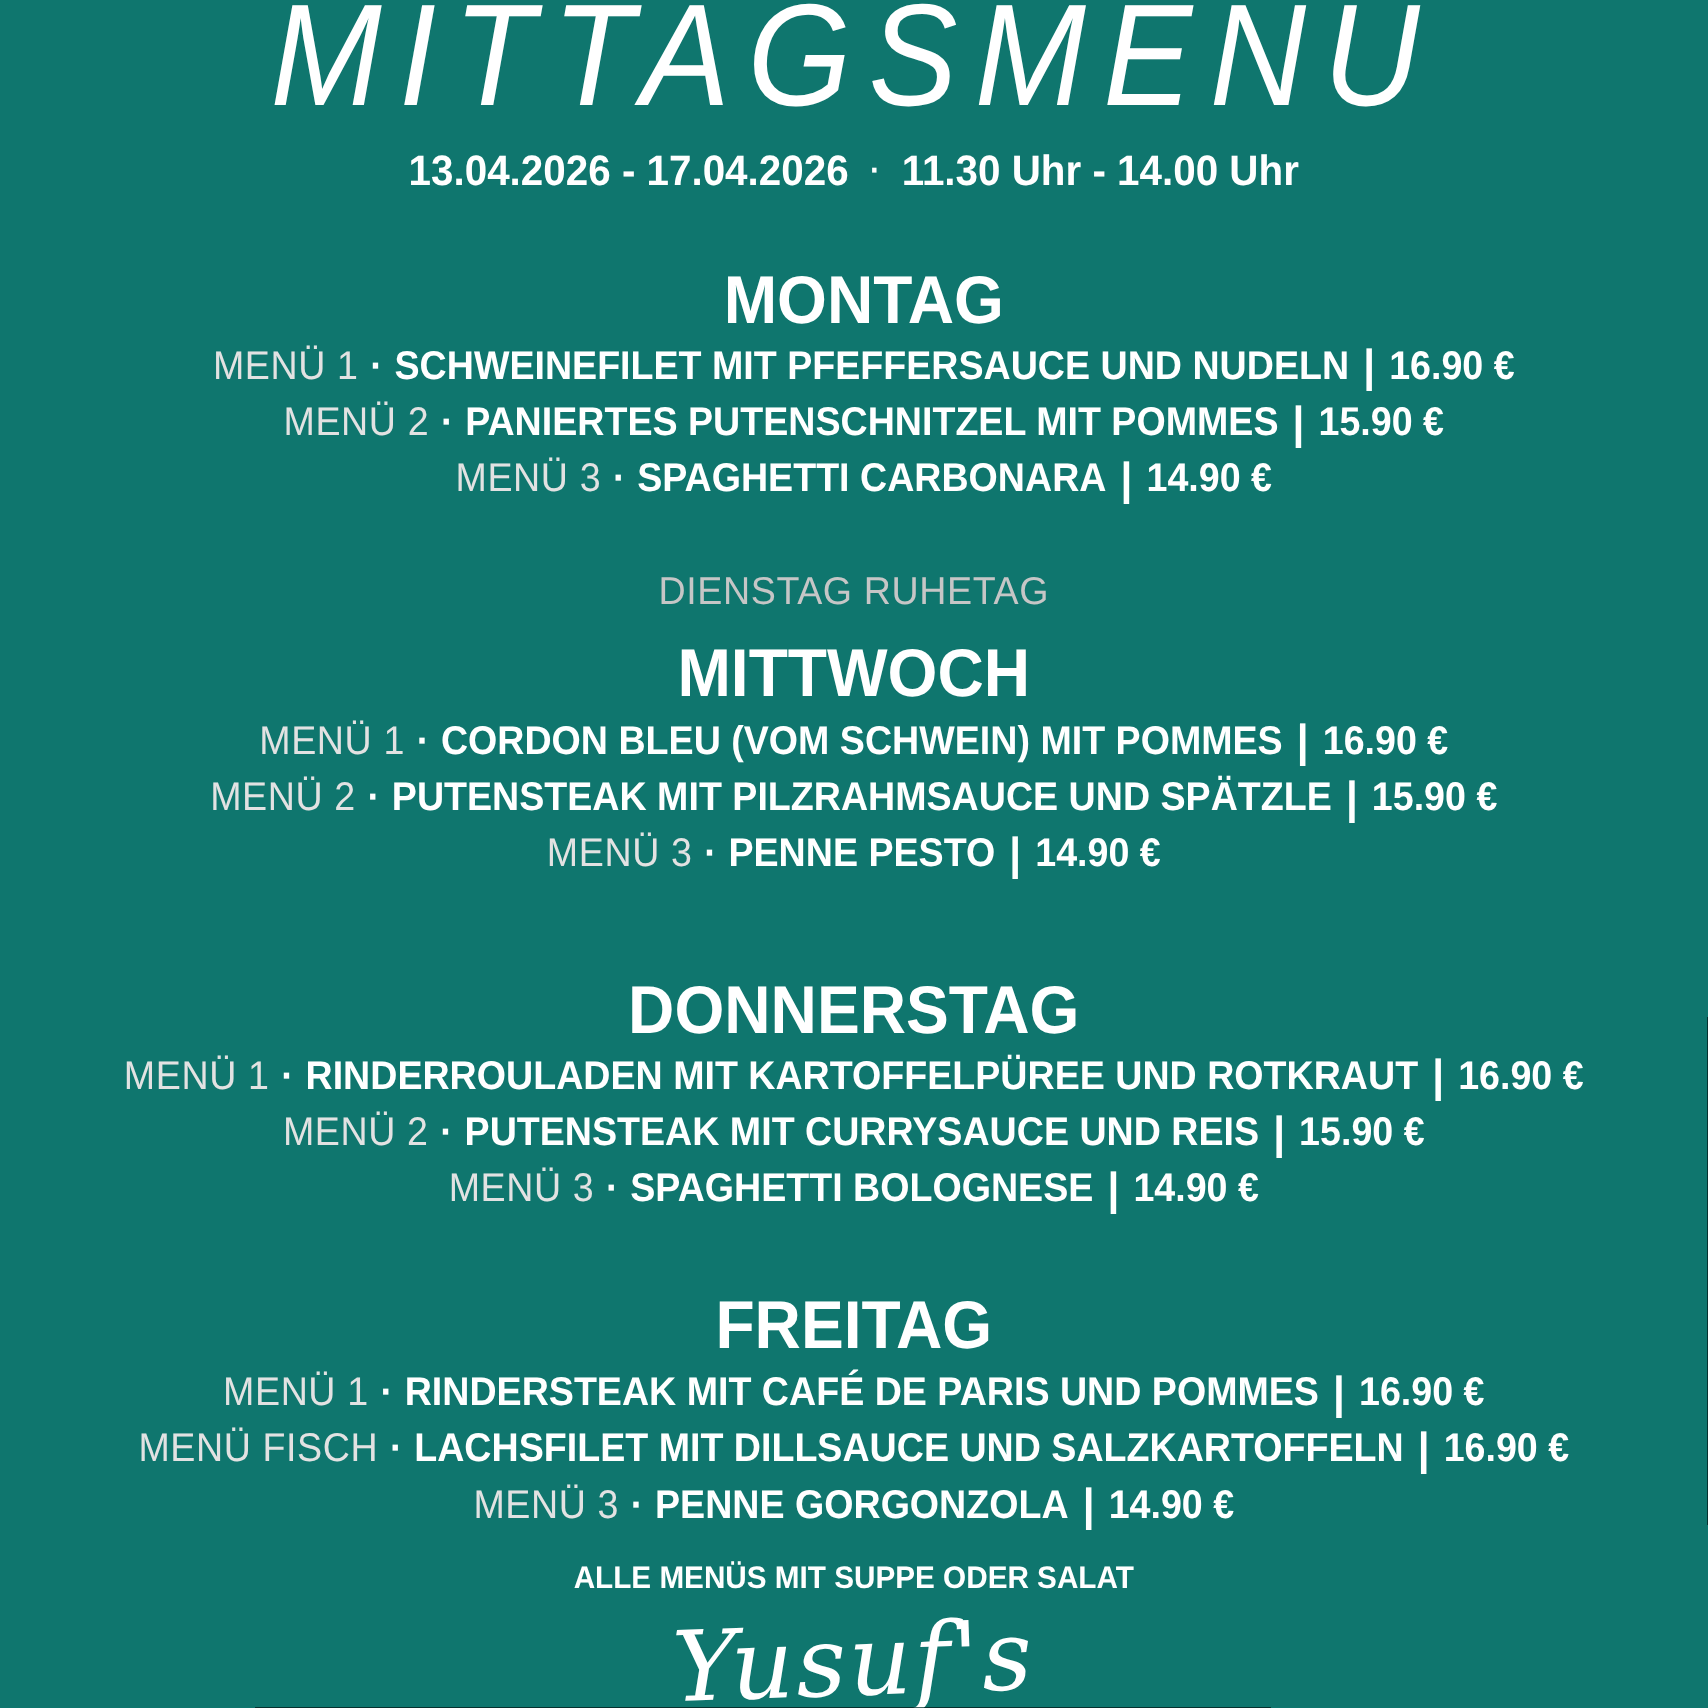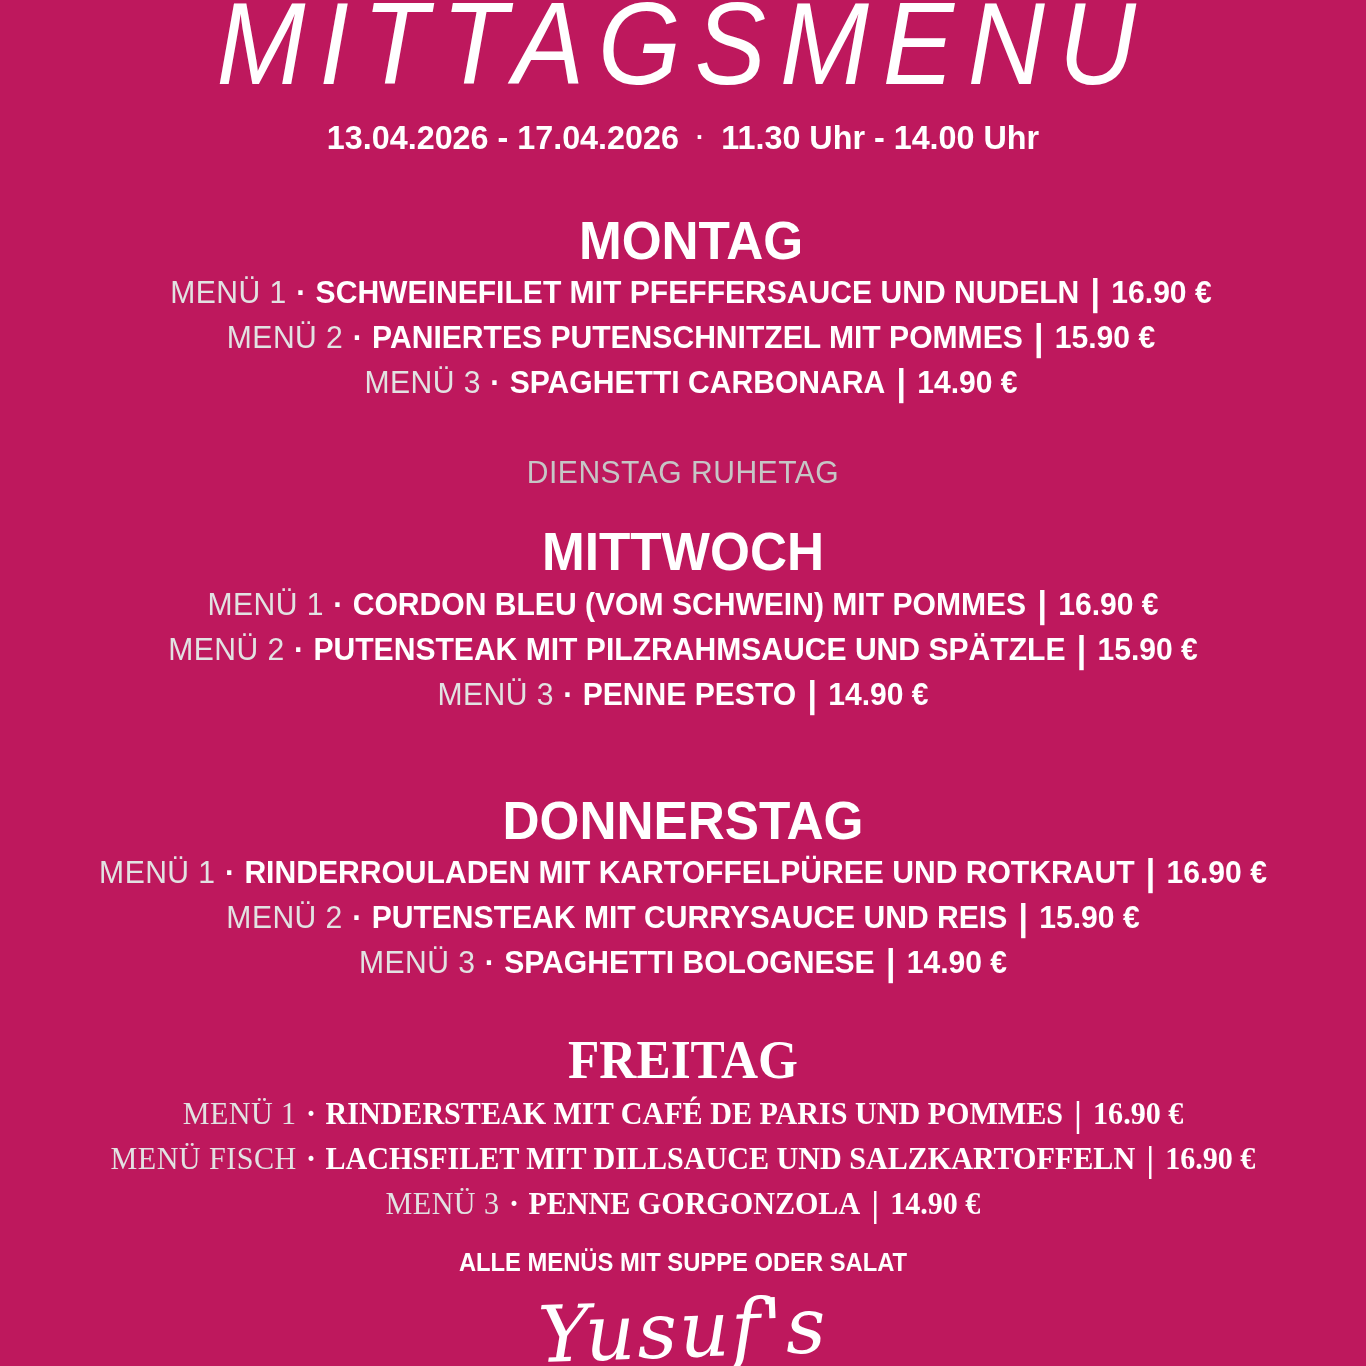--- a/index.html
+++ b/index.html
@@ -4,21 +4,21 @@
 <style>
   html, body {
     margin: 0;
     padding: 0;
     background: #000000;
   }
   .page {
     position: relative;
     width: 1366px;
     height: 1366px;
-    background: #be185d;
+    background: #0f766e;
     color: #ffffff;
     font-family: "Liberation Sans", sans-serif;
     overflow: hidden;
     text-align: center;
   }
   
   .title {
     margin-top: -14px;
     font-size: 116px;
     line-height: 1.0;
@@ -49,23 +49,23 @@
   .day-heading {
     font-size: 54px;
     line-height: 1.1;
     font-weight: 700;
     letter-spacing: 0;
     white-space: nowrap;
     transform: scaleX(0.95);
     transform-origin: center;
   }
   .sec-montag     { margin-top: 54px; margin-left: 16px; }
-  .sec-mittwoch   { margin-top: 31px; }
+  .sec-mittwoch   { margin-top: 19px; }
   .sec-donnerstag { margin-top: 74px; }
-  .sec-freitag    { margin-top: 46px; font-family: Liberation Serif, serif; }
+  .sec-freitag    { margin-top: 58px; }
   .menu-item {
     font-size: 32px;
     line-height: 44px;
     white-space: nowrap;
     transform: scaleX(0.94);
     transform-origin: center;
   }
   .menu-item .label {
     font-weight: 400;
     color: #e2e2e2;

